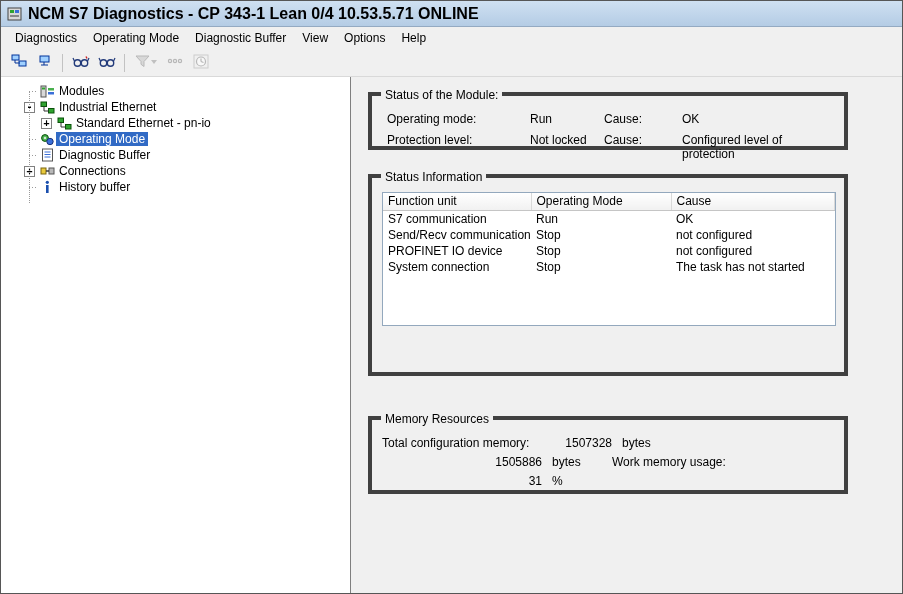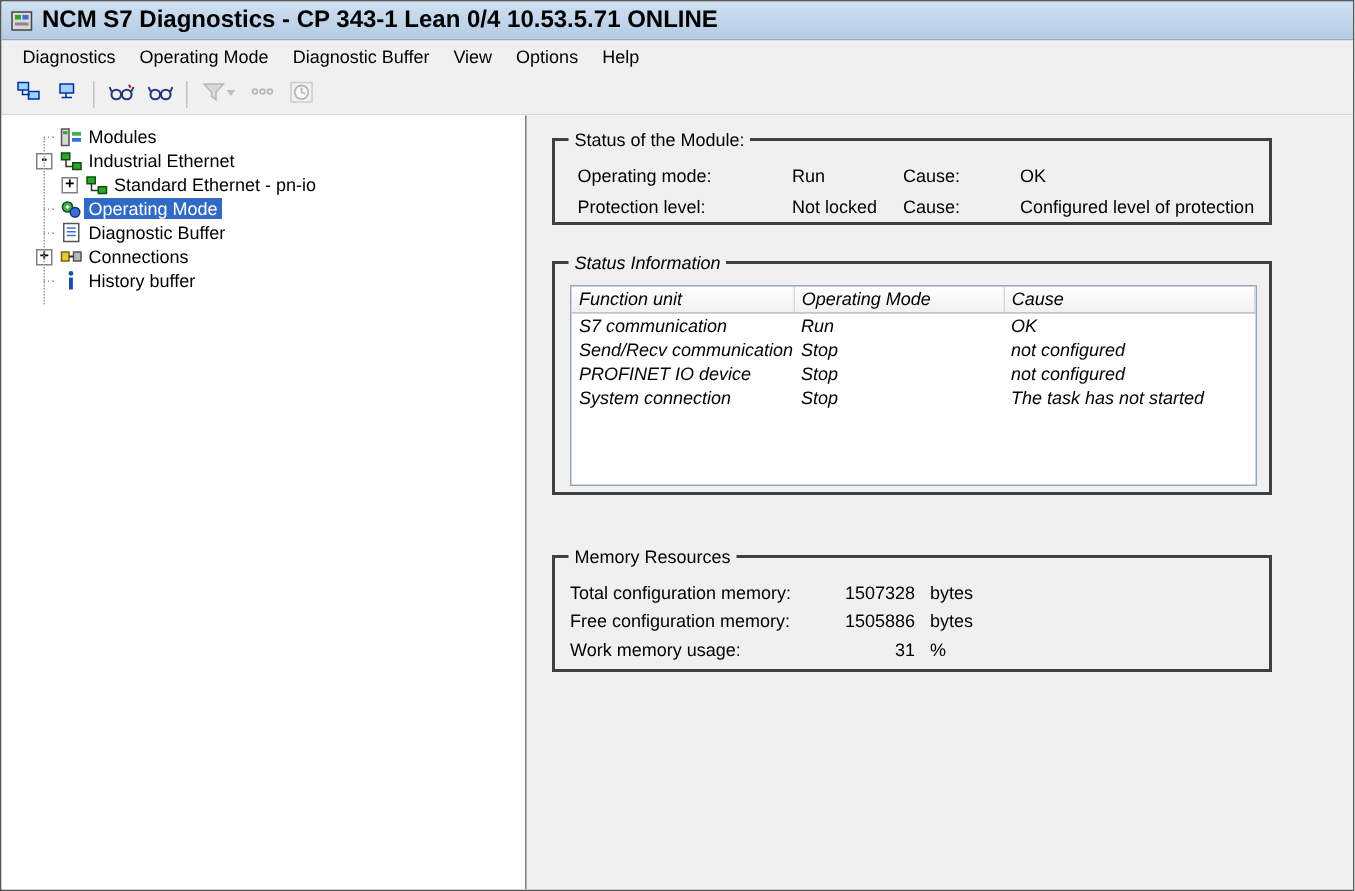--- a/index.html
+++ b/index.html
@@ -41,25 +41,25 @@
   .cell.stub { background-image:repeating-linear-gradient(90deg,#9a9a9a 0 1px,transparent 1px 3px);
                background-size:8px 1px; background-repeat:no-repeat; background-position:8px 8px; }
   .expander { width:11px; height:11px; border:1px solid #808080; background:#fff;
               display:inline-flex; align-items:center; justify-content:center;
               font:bold 10px "DejaVu Sans Mono",monospace; line-height:1; }
   .ticon { flex:0 0 18px; width:18px; display:flex; align-items:center; justify-content:center; }
   .tlabel { padding:0 3px; }
   .tlabel.sel { background:#316ac5; color:#fff; }
 
   
-  .group { width:480px; border:2px solid #404040; position:relative; }
+  .group { width:480px; border:4px solid #404040; position:relative; }
   .gtitle { position:absolute; top:-8px; left:9px; background:#f0f0f0; padding:0 4px; white-space:nowrap; }
   .g1 { height:58px; margin-top:2px; }
   .grid1 { display:grid; grid-template-columns:143px 74px 78px auto; padding:16px 8px 8px 15px; row-gap:7px; }
-  .g2 { height:156px; margin-top:24px;font-style:italic; }
+  .g2 { height:202px; margin-top:24px; }
   .tablewrap { margin:14px 8px 12px 10px; height:134px; border:1px solid #93a8bd; background:#fff; overflow:hidden; }
   table { border-collapse:collapse; width:100%; table-layout:fixed; }
   th { background:linear-gradient(#ffffff,#f1f1f1); border-right:1px solid #d9d9d9; border-bottom:1px solid #c5c5c5;
        font-weight:normal; text-align:left; padding:1px 5px; height:17px; overflow:hidden; white-space:nowrap; }
   th.c0 { width:148px; } th.c1 { width:140px; } th.c2 { width:auto; }
   td { padding:1px 5px; height:15px; overflow:hidden; white-space:nowrap; }
   .g3 { height:78px; margin-top:40px; }
   .grid3 { display:grid; grid-template-columns:160px 70px auto; padding:16px 8px 8px 10px; row-gap:5px; }
   .grid3 .val { text-align:right; }
   .grid3 .unit { padding-left:10px; }
@@ -308,21 +308,20 @@
           </table>
         </div>
       </div>
 
       <div class="group g3">
         <span class="gtitle">Memory Resources</span>
         <div class="grid3">
           <span>Total configuration memory:</span>
           <span class="val">1507328</span>
           <span class="unit">bytes</span>
-          <span>Free configuration memory:</span>
           <span class="val">1505886</span>
           <span class="unit">bytes</span>
           <span>Work memory usage:</span>
           <span class="val">31</span>
           <span class="unit">%</span>
         </div>
       </div>
 
     </div>
   </div>

